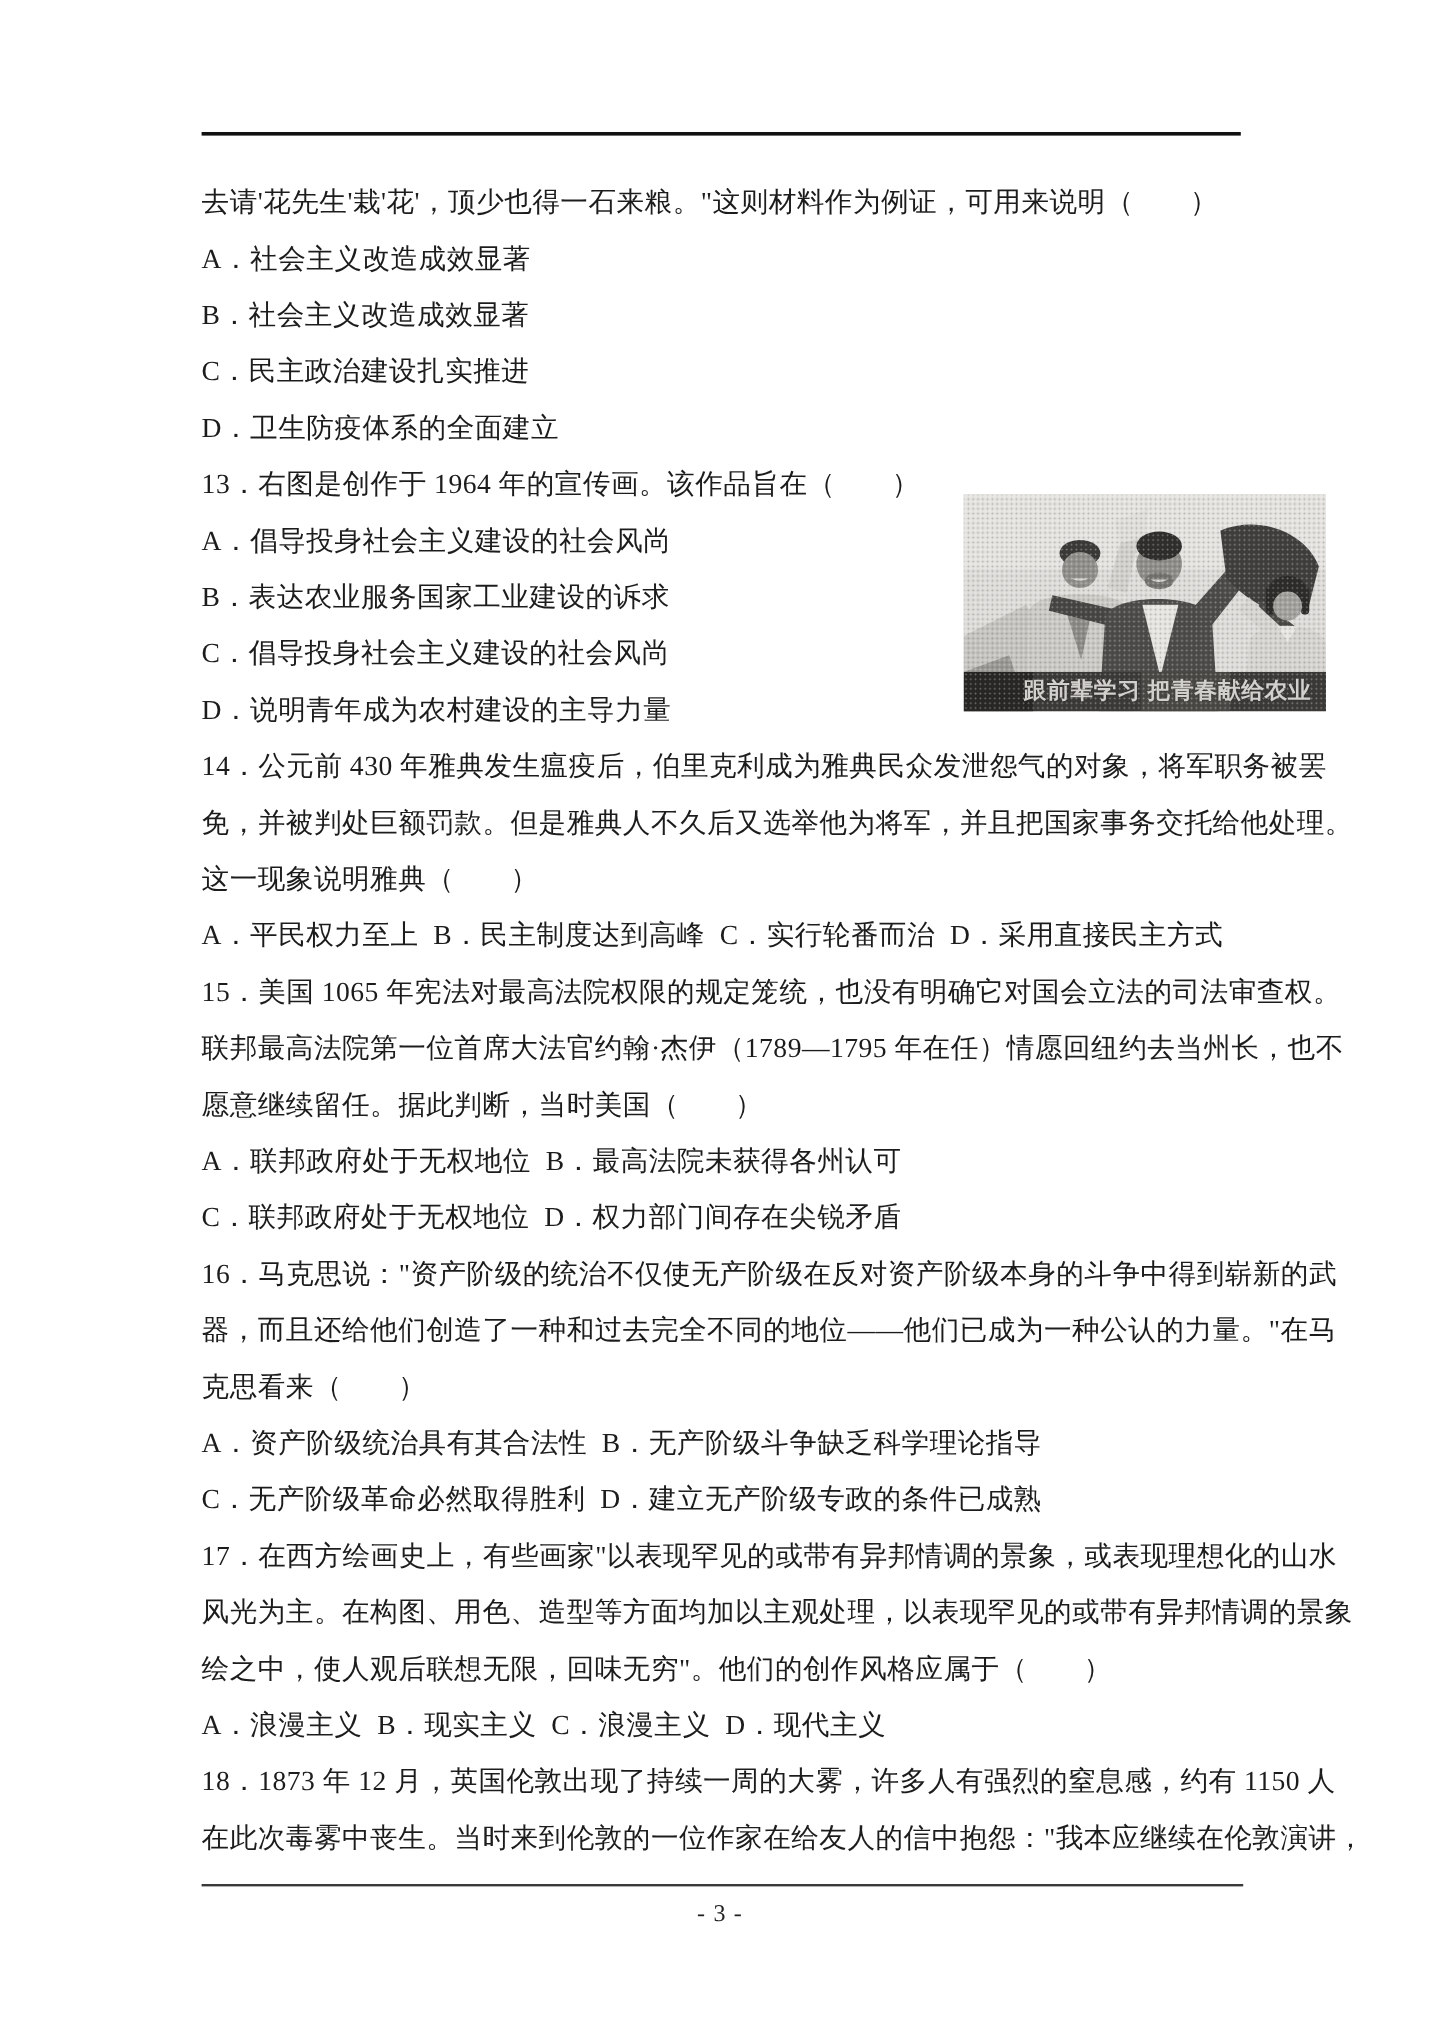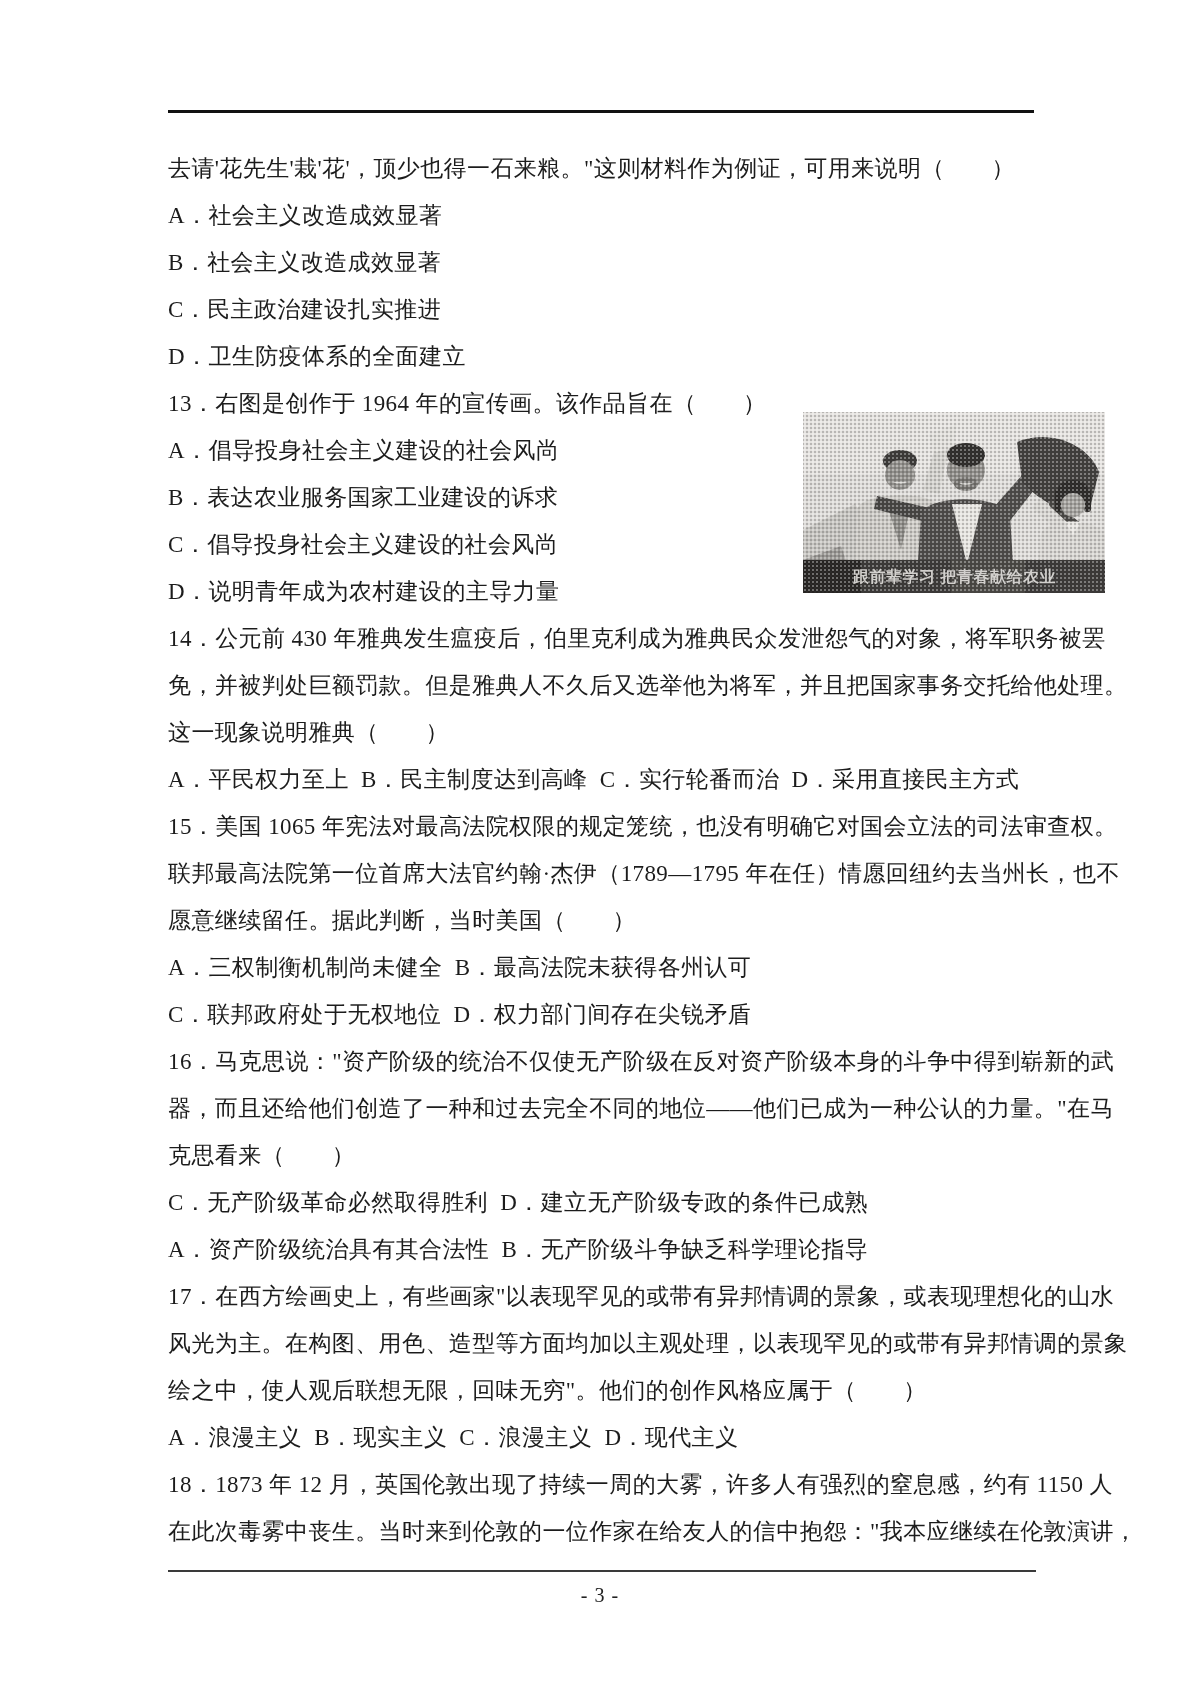--- a/index.html
+++ b/index.html
@@ -42,21 +42,21 @@
   .poster .dither{
     position:absolute;inset:0;
     background-image:
       radial-gradient(circle, rgba(255,255,255,0.35) 0.7px, transparent 0.9px),
       radial-gradient(circle, rgba(60,60,60,0.28) 0.7px, transparent 0.9px);
     background-size:4px 4px,4px 4px;
     background-position:0 0,2px 2px;
   }
   .poster .caption{
     position:absolute;left:50px;right:4px;bottom:7px;
-    font-size:16px;line-height:18px;font-weight:bold;
+    font-size:19px;line-height:18px;font-weight:bold;
     color:#d2d0cd;letter-spacing:0.5px;white-space:pre;
     text-shadow:0 0 1px #1f1d1b;
     font-family:"Liberation Sans","DejaVu Sans",sans-serif;
   }
 </style>
 </head>
 <body>
 
 <div class="page">
 
@@ -76,28 +76,28 @@
     <div class="line">D．说明青年成为农村建设的主导力量</div>
 
     <div class="line">14．公元前 430 年雅典发生瘟疫后，伯里克利成为雅典民众发泄怨气的对象，将军职务被罢</div>
     <div class="line">免，并被判处巨额罚款。但是雅典人不久后又选举他为将军，并且把国家事务交托给他处理。</div>
     <div class="line">这一现象说明雅典（　　）</div>
     <div class="line">A．平民权力至上  B．民主制度达到高峰  C．实行轮番而治  D．采用直接民主方式</div>
 
     <div class="line">15．美国 1065 年宪法对最高法院权限的规定笼统，也没有明确它对国会立法的司法审查权。</div>
     <div class="line">联邦最高法院第一位首席大法官约翰·杰伊（1789—1795 年在任）情愿回纽约去当州长，也不</div>
     <div class="line">愿意继续留任。据此判断，当时美国（　　）</div>
-    <div class="line">A．三权制衡机制尚未健全  B．最高法院未获得各州认可</div>
+    <div class="line">A．联邦政府处于无权地位  B．最高法院未获得各州认可</div>
     <div class="line">C．联邦政府处于无权地位  D．权力部门间存在尖锐矛盾</div>
 
     <div class="line">16．马克思说："资产阶级的统治不仅使无产阶级在反对资产阶级本身的斗争中得到崭新的武</div>
     <div class="line">器，而且还给他们创造了一种和过去完全不同的地位——他们已成为一种公认的力量。"在马</div>
     <div class="line">克思看来（　　）</div>
+    <div class="line">A．资产阶级统治具有其合法性  B．无产阶级斗争缺乏科学理论指导</div>
     <div class="line">C．无产阶级革命必然取得胜利  D．建立无产阶级专政的条件已成熟</div>
-    <div class="line">A．资产阶级统治具有其合法性  B．无产阶级斗争缺乏科学理论指导</div>
 
     <div class="line">17．在西方绘画史上，有些画家"以表现罕见的或带有异邦情调的景象，或表现理想化的山水</div>
     <div class="line">风光为主。在构图、用色、造型等方面均加以主观处理，以表现罕见的或带有异邦情调的景象</div>
     <div class="line">绘之中，使人观后联想无限，回味无穷"。他们的创作风格应属于（　　）</div>
     <div class="line">A．浪漫主义  B．现实主义  C．浪漫主义  D．现代主义</div>
 
     <div class="line">18．1873 年 12 月，英国伦敦出现了持续一周的大雾，许多人有强烈的窒息感，约有 1150 人</div>
     <div class="line">在此次毒雾中丧生。当时来到伦敦的一位作家在给友人的信中抱怨："我本应继续在伦敦演讲，</div>
   </div>
 

